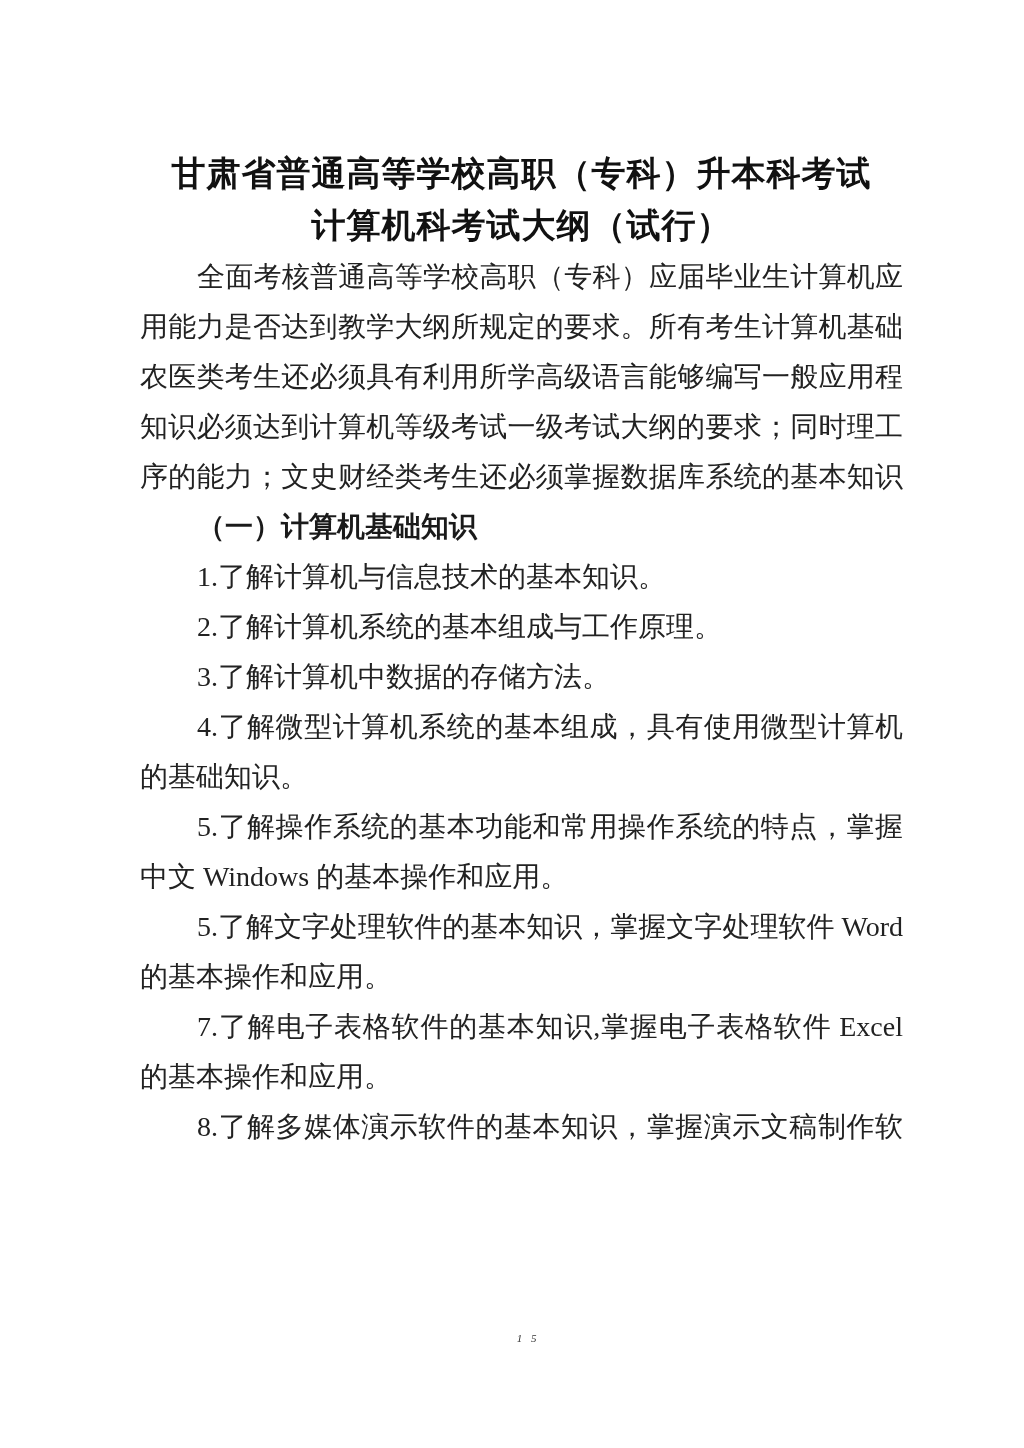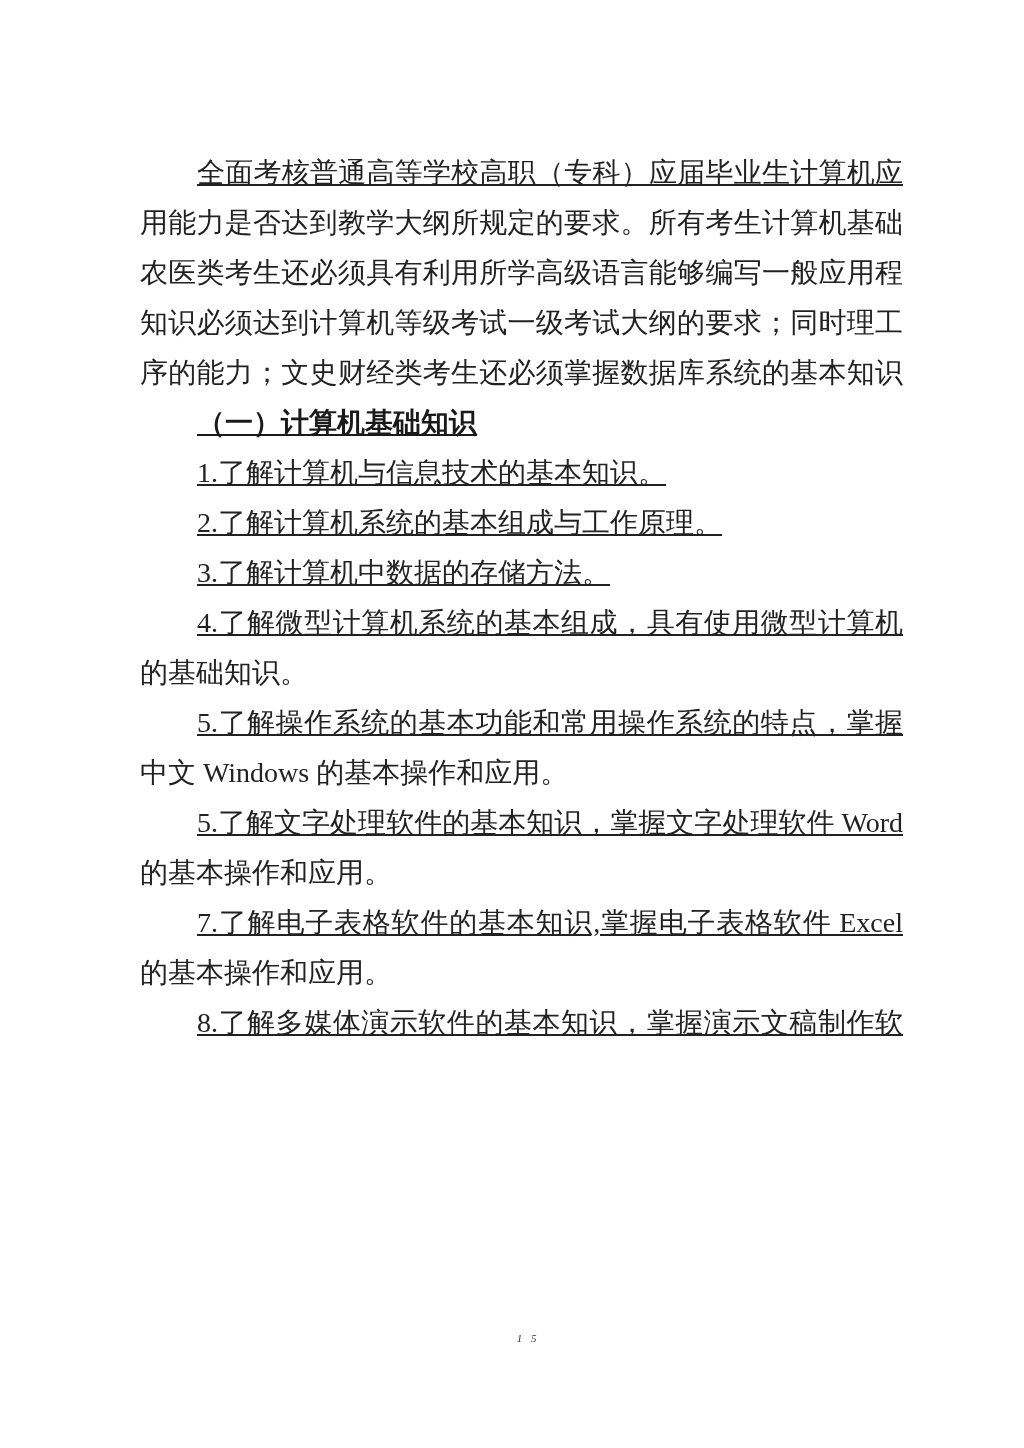--- a/index.html
+++ b/index.html
@@ -50,21 +50,20 @@
     white-space: nowrap;
   }
   
   .jf {
     white-space: normal;
     text-align: justify;
     text-align-last: justify;
   }
   .ind {
     padding-left: 57px;
-    text-decoration: underline;
   }
   .sub {
     font-weight: 700;
     color: #1a1a1a;
   }
   .footer {
     position: absolute;
     left: 16px;
     top: 1332px;
     width: 1024px;
@@ -75,20 +74,22 @@
     font-style: italic;
   }
 </style>
 </head>
 <body>
 
 <div class="page">
   <div class="column">
 
     <header class="doc-title">
+      <div>甘肃省普通高等学校高职（专科）升本科考试</div>
+      <div>计算机科考试大纲（试行）</div>
     </header>
 
 
     <section>
       <div class="line jf ind">全面考核普通高等学校高职（专科）应届毕业生计算机应</div>
       <div class="line jf">用能力是否达到教学大纲所规定的要求。所有考生计算机基础</div>
       <div class="line jf">农医类考生还必须具有利用所学高级语言能够编写一般应用程</div>
       <div class="line jf">知识必须达到计算机等级考试一级考试大纲的要求；同时理工</div>
       <div class="line jf">序的能力；文史财经类考生还必须掌握数据库系统的基本知识</div>
     </section>

